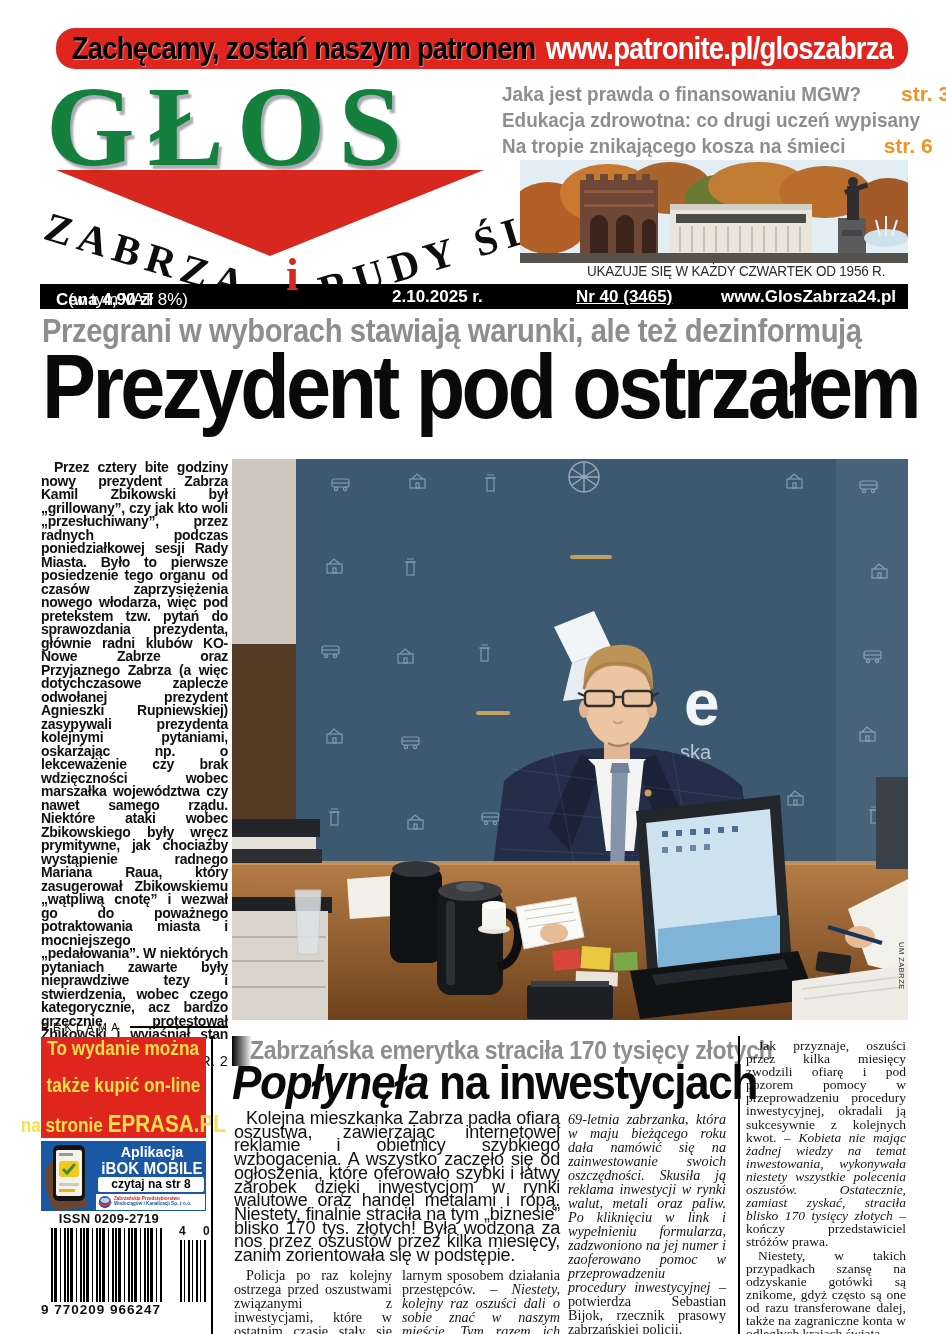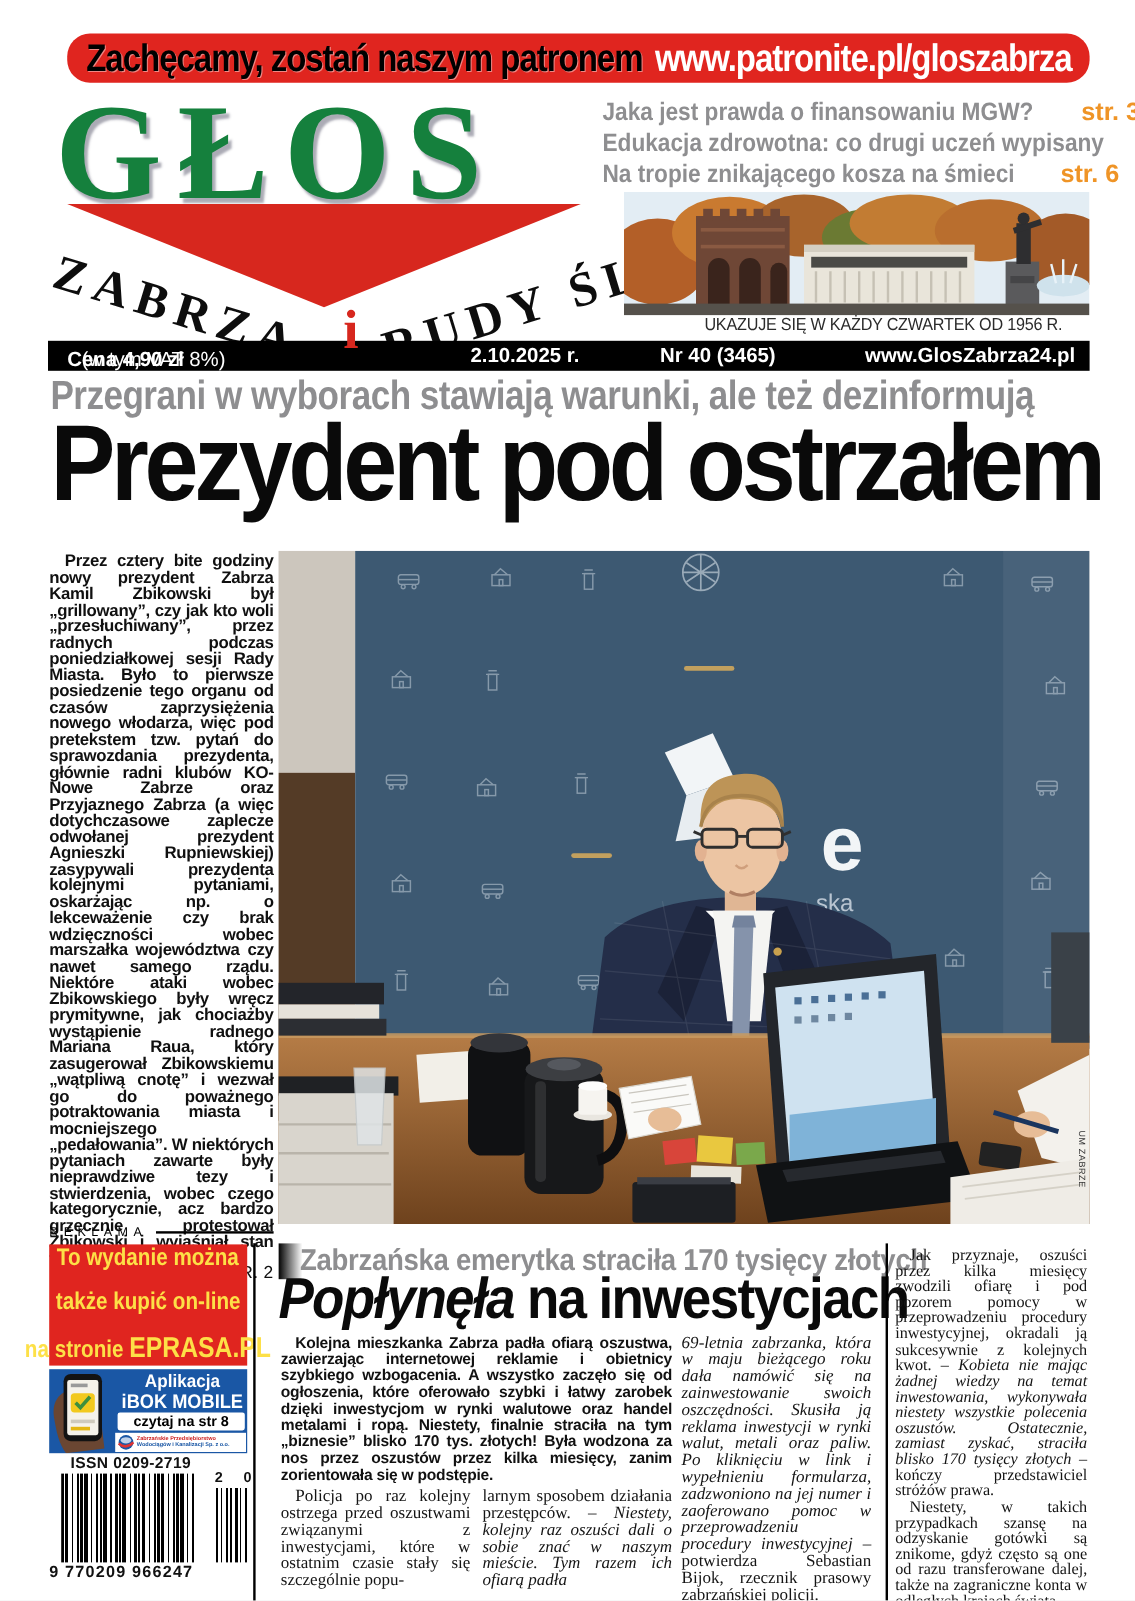--- a/index.html
+++ b/index.html
@@ -35,21 +35,21 @@
   .mini-photo{left:520px;top:160px;width:388px;height:103px;overflow:hidden;}
   .ukazuje{left:520px;top:263px;width:388px;height:20px;background:#fff;text-align:right;
     font-size:14.5px;color:#2b2b2b;letter-spacing:-.2px;}
 
   
   .infobar{left:40px;top:284px;width:868px;height:25px;background:#000000;color:#fff;font-weight:700;}
   .infobar span{position:absolute;top:3px;font-size:17px;white-space:nowrap;}
   .ib-price{left:16px;}
   .ib-note{font-size:9px;font-weight:400;vertical-align:1px;margin-left:12px;}
   .ib-date{left:352px;}
-  .ib-issue{left:510px;}
+  .ib-issue{left:536px;text-decoration:underline;}
   .ib-site{right:12px;left:auto;}
 
   
   .kicker1{left:42px;top:311px;font-size:34px;font-weight:700;color:#8e8e90;letter-spacing:-.5px;
     transform:scaleX(.86);transform-origin:0 0;white-space:nowrap;z-index:6;}
   .headline1{left:42px;top:342px;font-size:90px;font-weight:700;color:#0a0a0a;letter-spacing:-4px;
     line-height:1.02;transform:scaleX(.9);transform-origin:0 0;white-space:nowrap;z-index:6;}
   .leadcol{left:41px;top:461px;width:187px;font-size:14px;line-height:13.5px;font-weight:700;
     text-align:justify;letter-spacing:-.25px;color:#101010;}
   .leadcol p{margin:0;text-indent:13px;}
@@ -90,21 +90,21 @@
   
   .vr1{left:211px;top:1036px;width:2px;height:298px;background:#000;}
   .bottom-main{left:232px;top:1036px;width:676px;height:298px;overflow:hidden;}
   .kickfade{position:absolute;left:0;top:0;width:20px;height:30px;background:linear-gradient(90deg,#000,rgba(0,0,0,0));}
   .kicker2{position:absolute;left:18px;top:0;font-size:25px;font-weight:700;color:#8e8e90;
     transform:scaleX(.92);transform-origin:0 0;white-space:nowrap;letter-spacing:-.3px;}
   .headline2{position:absolute;left:0;top:23px;font-size:48px;font-weight:700;color:#0a0a0a;
     letter-spacing:-1.5px;transform:scaleX(.92);transform-origin:0 0;white-space:nowrap;line-height:1;}
   .headline2 .em{font-style:italic;}
   .left-flow{position:absolute;left:2px;top:76px;width:326px;}
-  .lede{font-size:13px;line-height:13.7px;font-weight:700;text-align:justify;letter-spacing:-.2px;margin:0 0 5px 0;text-indent:12px;}
+  .lede{font-size:18px;line-height:13.7px;font-weight:400;text-align:justify;letter-spacing:-.2px;margin:0 0 5px 0;text-indent:12px;}
   .cols2{display:flex;gap:10px;}
   .scol{width:158px;font-family:"Liberation Serif",serif;font-size:14.2px;line-height:14px;text-align:justify;color:#141414;}
   .scol p{margin:0;}
   .ind p{text-indent:12px;}
   .colC{position:absolute;left:336px;top:76px;width:158px;}
   .vr2{position:absolute;left:506px;top:0;width:2px;height:298px;background:#000;}
   .colD{position:absolute;left:514px;top:3px;width:160px;font-family:"Liberation Serif",serif;
     font-size:13.5px;line-height:13.1px;text-align:justify;color:#141414;}
   .colD p{margin:0;text-indent:12px;}
   .it{font-style:italic;}
@@ -421,21 +421,21 @@
       <span class="ib-orgtxt">
         <span class="ib-org1">Zabrzańskie Przedsiębiorstwo</span>
         <span class="ib-org2">Wodociągów i Kanalizacji Sp. z o.o.</span>
       </span>
     </div>
   </div>
 
   <div class="abs issn">ISSN 0209-2719</div>
   <div class="abs bars-main"></div>
   <div class="abs bars-addon"></div>
-  <div class="abs addon-digits">2 0</div>
+  <div class="abs addon-digits">4 0</div>
   <div class="abs bars-digits">9 770209 966247</div>
 
   <div class="abs vr1"></div>
   <div class="abs bottom-main">
     <div class="kickfade"></div>
     <div class="kicker2">Zabrzańska emerytka straciła 170 tysięcy złotych</div>
     <div class="headline2"><span class="em">Popłynęła</span><span> na inwestycjach</span></div>
 
     <div class="left-flow">
       <p class="lede">Kolejna mieszkanka Zabrza padła ofiarą oszustwa, zawierzając internetowej reklamie i obietnicy szybkiego wzbogacenia. A wszystko zaczęło się od ogłoszenia, które oferowało szybki i łatwy zarobek dzięki inwestycjom w rynki walutowe oraz handel metalami i ropą. Niestety, finalnie straciła na tym „biznesie” blisko 170 tys. złotych! Była wodzona za nos przez oszustów przez kilka miesięcy, zanim zorientowała się w podstępie.</p>

